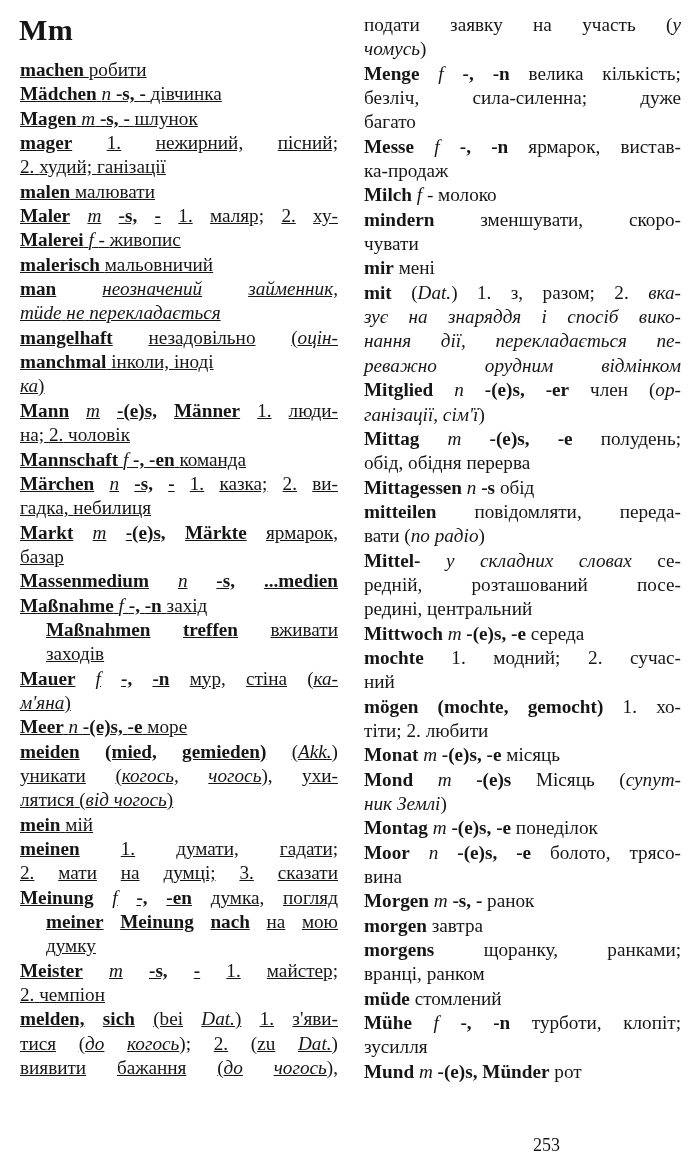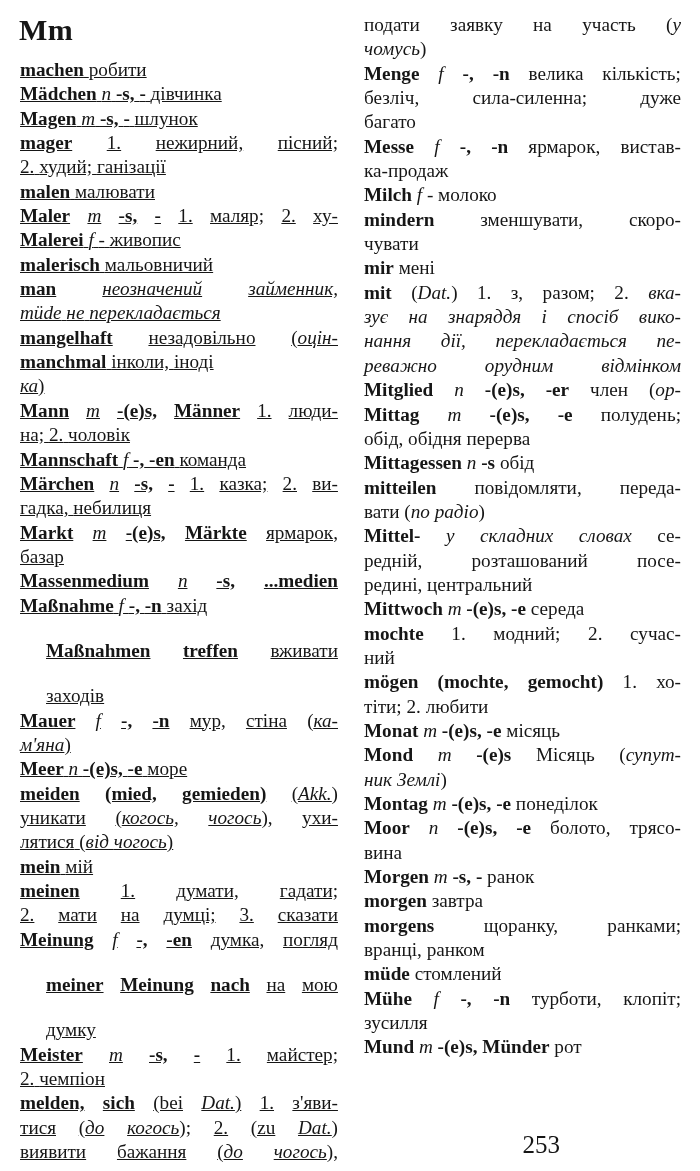--- a/index.html
+++ b/index.html
@@ -16,27 +16,27 @@
     }
     .column { position: absolute; }
     .col-left { left: 20px; top: 58px; width: 318px; text-decoration: underline; }
     .col-right { left: 364px; top: 13px; width: 317px; }
     .line {
       font-size: 19.2px; line-height: 24.35px; height: 24.35px;
       white-space: nowrap; overflow: visible;
       display: flex; justify-content: space-between;
     }
     .line.last, .line.single { justify-content: flex-start; }
-    .line.indent { padding-left: 26px; margin-top: 21px; }
+    .line.indent { padding-left: 26px; }
     .line .word { white-space: pre; }
     .b { font-weight: bold; }
     .i { font-style: italic; }
     .page-number {
       position: absolute; right: 20px; top: 1133px;
-      font-size: 25px; line-height: 24px;
+      font-size: 18px; line-height: 24px;
     }
   </style>
 </head>
 <body>
 
 <div class="page">
   <div class="section-heading">Mm</div>
 
   <div class="column col-left">
       <div class="line last"><span class="word"><span class="b">machen</span></span>&nbsp;<span class="word"><span>робити</span></span></div>
@@ -291,20 +291,21 @@
         <span class="word"><span class="i">відмінком</span></span>
       </div>
       <div class="line">
         <span class="word"><span class="b">Mitglied</span></span>
         <span class="word"><span class="i">n</span></span>
         <span class="word"><span class="b">-(e)s,</span></span>
         <span class="word"><span class="b">-er</span></span>
         <span class="word"><span>член</span></span>
         <span class="word"><span>(</span><span class="i">ор-</span></span>
       </div>
+      <div class="line last"><span class="word"><span class="i">ганізації,</span></span>&nbsp;<span class="word"><span class="i">сім'ї</span><span>)</span></span></div>
       <div class="line">
         <span class="word"><span class="b">Mittag</span></span>
         <span class="word"><span class="i">m</span></span>
         <span class="word"><span class="b">-(e)s,</span></span>
         <span class="word"><span class="b">-e</span></span>
         <span class="word"><span>полудень;</span></span>
       </div>
       <div class="line last"><span class="word"><span>обід,</span></span>&nbsp;<span class="word"><span>обідня</span></span>&nbsp;<span class="word"><span>перерва</span></span></div>
       <div class="line last"><span class="word"><span class="b">Mittagessen</span></span>&nbsp;<span class="word"><span class="i">n</span></span>&nbsp;<span class="word"><span class="b">-s</span></span>&nbsp;<span class="word"><span>обід</span></span></div>
       <div class="line">

